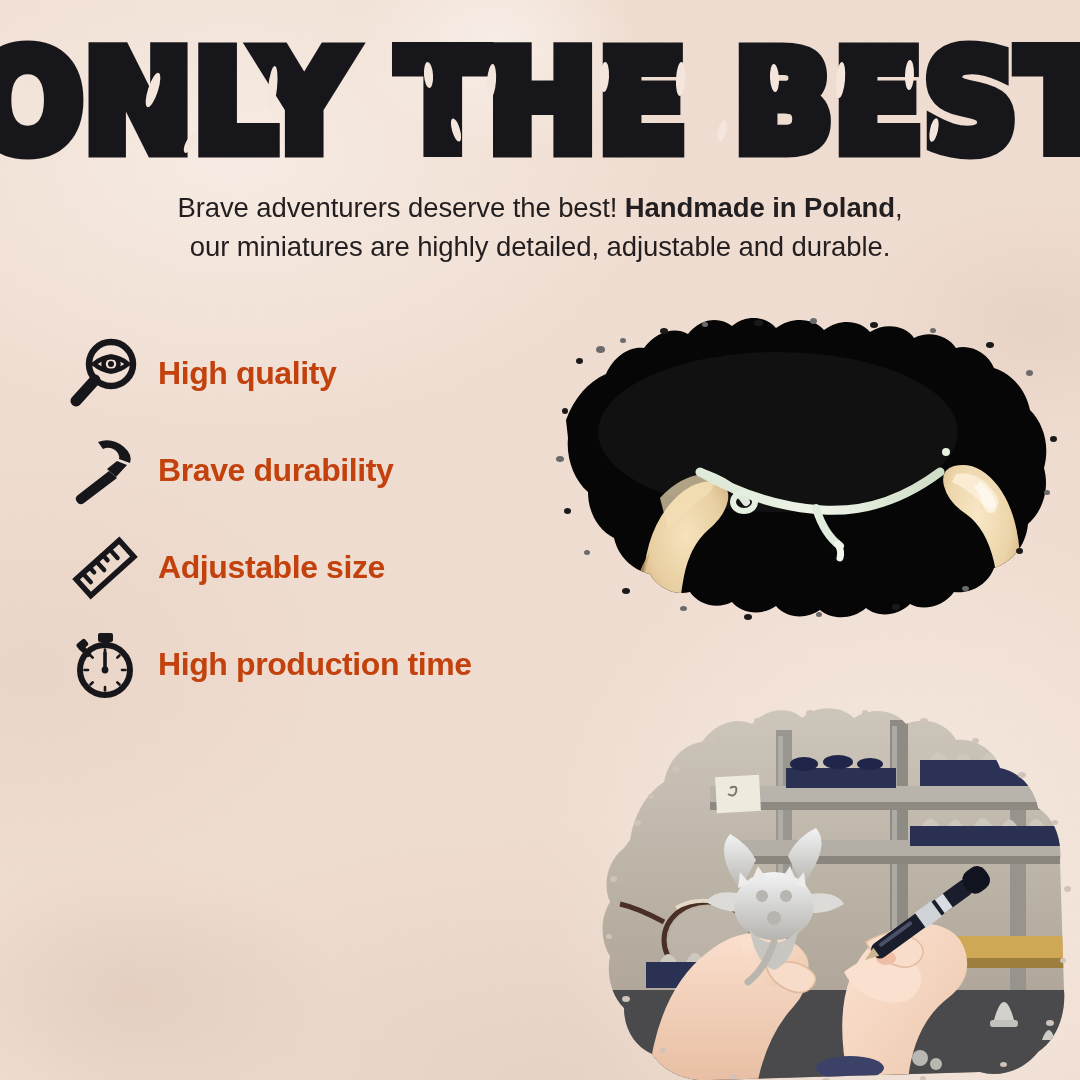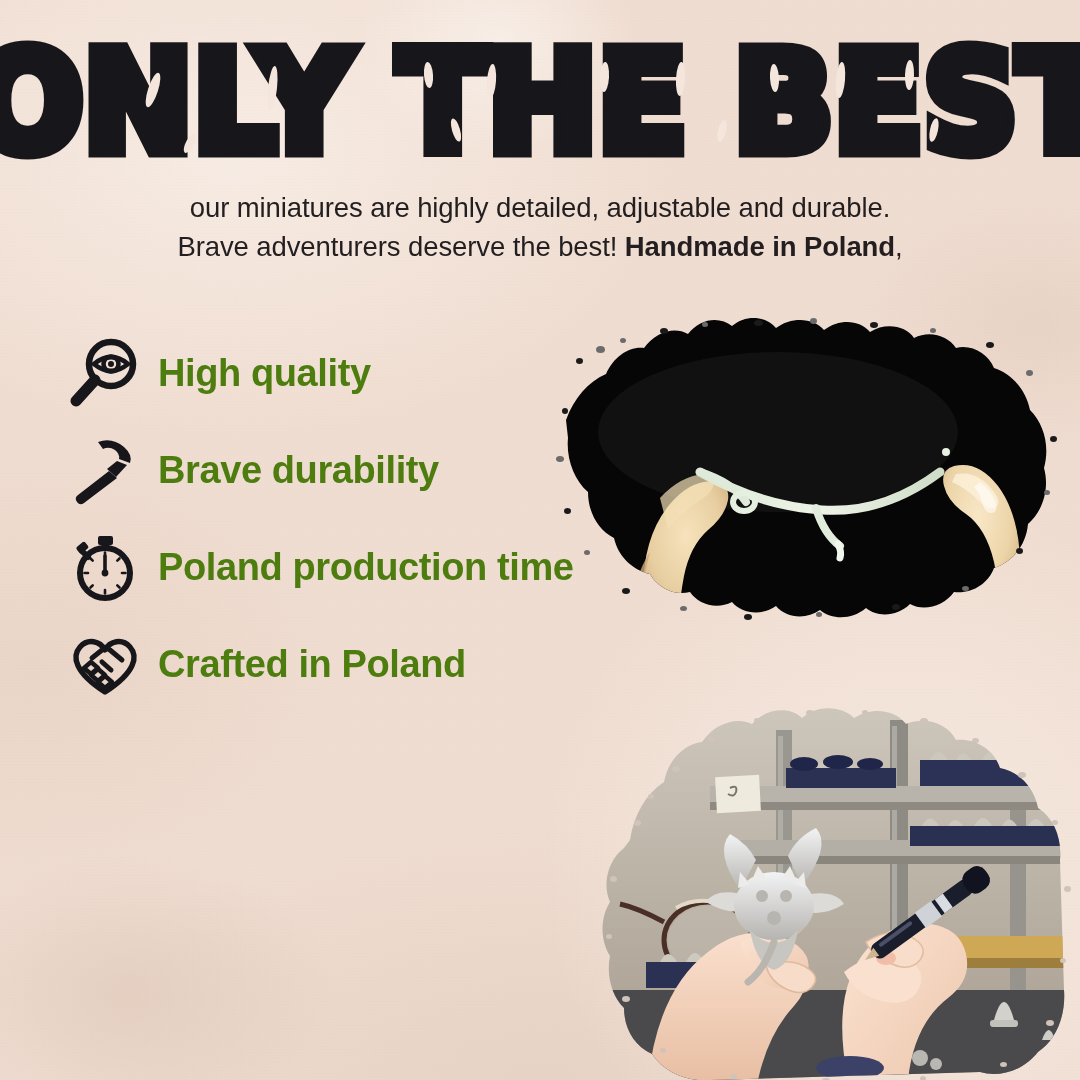--- a/index.html
+++ b/index.html
@@ -106,23 +106,23 @@
   .feature .ic {
     width: 86px;
     min-width: 86px;
     height: 86px;
     display: flex;
     align-items: center;
     justify-content: center;
   }
   .feature .ic svg { display: block; }
   .feature .lbl {
-    font-size: 38px;
+    font-size: 32px;
     font-weight: bold;
-    color: #4d7c0f;
+    color: #c2410c;
     letter-spacing: -0.4px;
     white-space: nowrap;
     margin-left: 10px;
   }
 
   
   .photo {
     position: absolute;
     overflow: hidden;
   }
@@ -173,22 +173,22 @@
     <div class="gloss" style="left:770px;  top:64px;  width:9px;  height:28px; transform:rotate(-3deg);"></div>
     <div class="gloss" style="left:836px;  top:62px;  width:9px;  height:36px; transform:rotate(5deg);"></div>
     <div class="gloss" style="left:905px;  top:60px;  width:9px;  height:30px; transform:rotate(2deg);"></div>
     <div class="gloss" style="left:186px;  top:132px; width:8px;  height:22px; transform:rotate(28deg);"></div>
     <div class="gloss" style="left:452px;  top:118px; width:8px;  height:24px; transform:rotate(-16deg);"></div>
     <div class="gloss" style="left:718px;  top:120px; width:8px;  height:22px; transform:rotate(14deg);"></div>
     <div class="gloss" style="left:930px;  top:118px; width:8px;  height:24px; transform:rotate(12deg);"></div>
   </div>
 
   <div class="subtitle">
+    <div><span>Brave adventurers deserve the best! </span><b>Handmade in Poland</b><span>,</span></div>
     <div>our miniatures are highly detailed, adjustable and durable.</div>
-    <div><span>Brave adventurers deserve the best! </span><b>Handmade in Poland</b><span>,</span></div>
   </div>
 
   <div class="features">
 
     <div class="feature">
       <span class="ic">
         <svg width="74" height="74" viewBox="0 0 74 74">
           <g fill="none" stroke="#17161a" stroke-width="6.5" stroke-linecap="round">
             <circle cx="43" cy="27" r="22"></circle>
             <line x1="27" y1="43" x2="8" y2="64" stroke-width="11"></line>
@@ -205,20 +205,37 @@
       <span class="ic">
         <svg width="74" height="74" viewBox="0 0 74 74">
           <path d="M30 8 q14 -5 26 5 q9 8 6 16 l-11 -4 q1 -5 -4 -9 q-6 -4 -12 -1 z" fill="#17161a"></path>
           <path d="M49 27 l10 4 l-11 12 l-9 -8 z" fill="#17161a"></path>
           <path d="M41 37 l8 7 l-33 25 q-4 3 -7 -1 q-3 -4 1 -7 z" fill="#17161a"></path>
         </svg>
       </span>
       <span class="lbl">Brave durability</span>
     </div>
 
+    <div class="feature">
+      <span class="ic">
+        <svg width="74" height="74" viewBox="0 0 74 74">
+          <g transform="rotate(-42 37 37)">
+            <rect x="8" y="26" width="58" height="22" fill="none" stroke="#17161a" stroke-width="5.5"></rect>
+            <g stroke="#17161a" stroke-width="4.4" stroke-linecap="round">
+              <line x1="17" y1="26" x2="17" y2="38"></line>
+              <line x1="26" y1="26" x2="26" y2="33"></line>
+              <line x1="35" y1="26" x2="35" y2="38"></line>
+              <line x1="44" y1="26" x2="44" y2="33"></line>
+              <line x1="53" y1="26" x2="53" y2="38"></line>
+            </g>
+          </g>
+        </svg>
+      </span>
+      <span class="lbl">Adjustable size</span>
+    </div>
 
 
     <div class="feature">
       <span class="ic">
         <svg width="74" height="74" viewBox="0 0 74 74">
           <circle cx="37" cy="42" r="25" fill="none" stroke="#17161a" stroke-width="6"></circle>
           <rect x="30" y="5" width="15" height="9" rx="2" fill="#17161a"></rect>
           <rect x="33.5" y="12" width="8" height="7" fill="#17161a"></rect>
           <rect x="9" y="13" width="11" height="8" rx="2" fill="#17161a" transform="rotate(-40 14 17)"></rect>
           <line x1="14" y1="20" x2="20" y2="26" stroke="#17161a" stroke-width="6" stroke-linecap="round"></line>
@@ -229,38 +246,23 @@
             <line x1="57.5" y1="42" x2="54" y2="42"></line>
             <line x1="37" y1="62.5" x2="37" y2="59"></line>
             <line x1="16.5" y1="42" x2="20" y2="42"></line>
             <line x1="51.5" y1="27.5" x2="49.3" y2="29.7"></line>
             <line x1="51.5" y1="56.5" x2="49.3" y2="54.3"></line>
             <line x1="22.5" y1="56.5" x2="24.7" y2="54.3"></line>
             <line x1="22.5" y1="27.5" x2="24.7" y2="29.7"></line>
           </g>
         </svg>
       </span>
-      <span class="lbl">Poland production time</span>
+      <span class="lbl">High production time</span>
     </div>
 
-    <div class="feature">
-      <span class="ic">
-        <svg width="74" height="74" viewBox="0 0 74 74">
-          <path d="M37 64 C6 44 4 28 12 19 C20 10 32 13 37 22 C42 13 54 10 62 19 C70 28 68 44 37 64 Z" fill="none" stroke="#17161a" stroke-width="5.4" stroke-linejoin="round"></path>
-          <path d="M24 30 l10 -8 q4 -3 8 0 l12 10" fill="none" stroke="#17161a" stroke-width="5" stroke-linecap="round" stroke-linejoin="round"></path>
-          <path d="M34 34 l9 8" fill="none" stroke="#17161a" stroke-width="5" stroke-linecap="round"></path>
-          <g fill="none" stroke="#17161a" stroke-width="4.4" stroke-linejoin="round">
-            <path d="M16 40 l7 -6 l7 6 l-7 6 z"></path>
-            <path d="M23 47 l7 -6 l7 6 l-7 6 z"></path>
-            <path d="M30 54 l7 -6 l7 6 l-7 6 z"></path>
-          </g>
-        </svg>
-      </span>
-      <span class="lbl">Crafted in Poland</span>
-    </div>
   </div>
 
   <div class="photo" id="photo-top">
     <svg width="516" height="312" viewBox="0 0 516 312">
       <defs>
         <clipPath id="tornTop">
           <path d="M18,108 C26,86 40,70 58,62 C66,44 82,34 96,36 C108,20 126,14 140,22
                    C152,6 172,4 184,14 C198,2 218,4 228,16 C244,4 266,6 276,18
                    C292,6 312,8 322,20 C338,10 358,14 366,26 C382,18 400,24 408,36
                    C424,32 440,42 446,56 C464,62 478,78 482,98 C496,112 502,134 496,156

